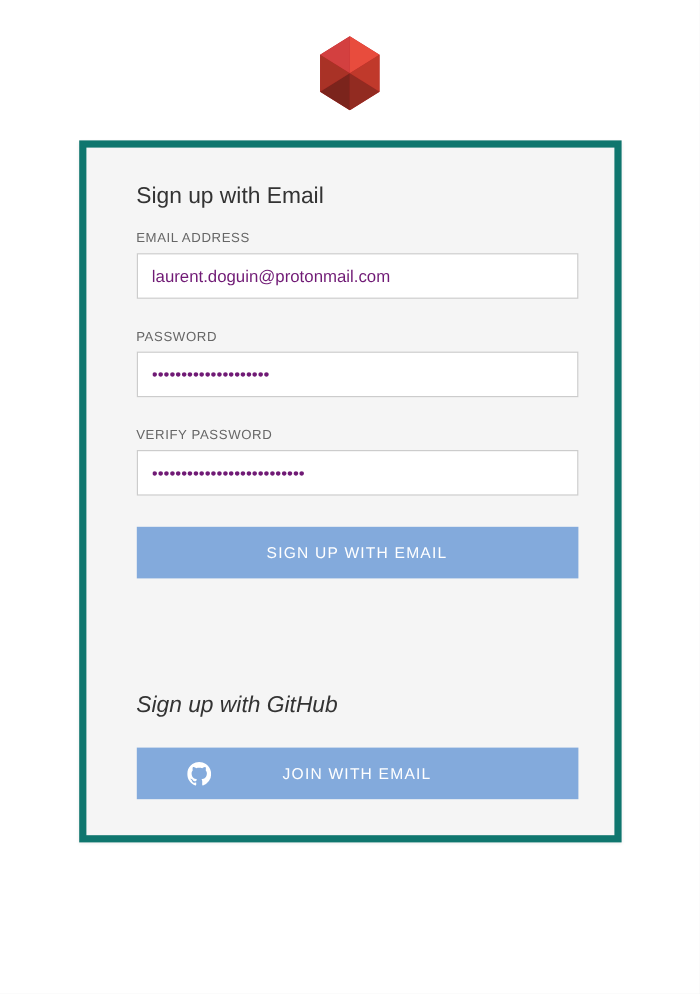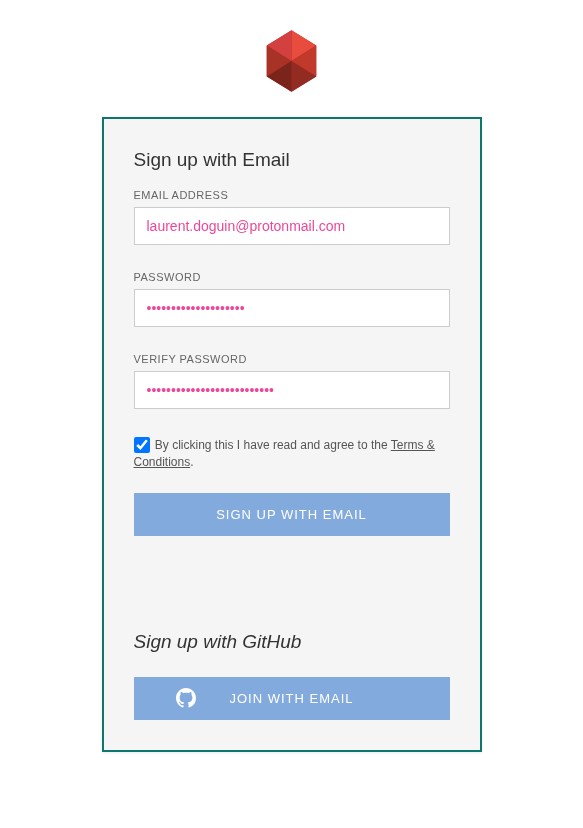--- a/index.html
+++ b/index.html
@@ -17,26 +17,26 @@
       display: flex;
       justify-content: center;
       padding-top: 30px;
       padding-bottom: 25px;
     }
     .logo {
       width: 55px;
       height: 62px;
     }
     .card {
-      width: 380px;
+      width: 452px;
       margin: 0 auto;
       background: #f5f5f5;
-      border: 2px solid #0f766e;
+      border: 6px solid #0f766e;
       box-shadow: 0 1px 3px rgba(0,0,0,0.08);
-      padding: 30px 30px 30px 30px;
+      padding: 30px 30px 30px 42px;
     }
     .section-heading {
       font-size: 19px;
       font-weight: 400;
       color: #333;
       margin-bottom: 18px;
     }
     .form-group {
       margin-bottom: 26px;
     }
@@ -46,21 +46,21 @@
       letter-spacing: 0.5px;
       color: #666;
       margin-bottom: 6px;
     }
     .form-input {
       width: 100%;
       padding: 10px 12px;
       font-size: 14px;
       border: 1px solid #ccc;
       background: #fff;
-      color: #ec4899;
+      color: #701a75;
       font-family: inherit;
     }
     .terms-row {
       margin-top: 28px;
       margin-bottom: 22px;
       font-size: 12px;
       color: #555;
       line-height: 1.4;
     }
     .terms-checkbox {
@@ -140,23 +140,20 @@
   <div class="form-group">
     <label class="form-label">PASSWORD</label>
     <input type="password" class="form-input" value="••••••••••••••••••••" style="">
   </div>
 
   <div class="form-group">
     <label class="form-label">VERIFY PASSWORD</label>
     <input type="password" class="form-input" value="••••••••••••••••••••••••••" style="">
   </div>
 
-  <div class="terms-row">
-    <input type="checkbox" class="terms-checkbox" checked="" style=""><span> By clicking this I have read and agree to the </span><a href="#" class="terms-link">Terms &amp; Conditions</a><span>.</span>
-  </div>
 
   <button class="btn">
     <span>SIGN UP WITH EMAIL</span>
   </button>
 
   <div class="github-section">
     <h2 class="section-heading">Sign up with GitHub</h2>
     <button class="btn github-btn">
       <span class="github-icon-wrap">
         <svg class="github-icon" viewBox="0 0 16 16">

